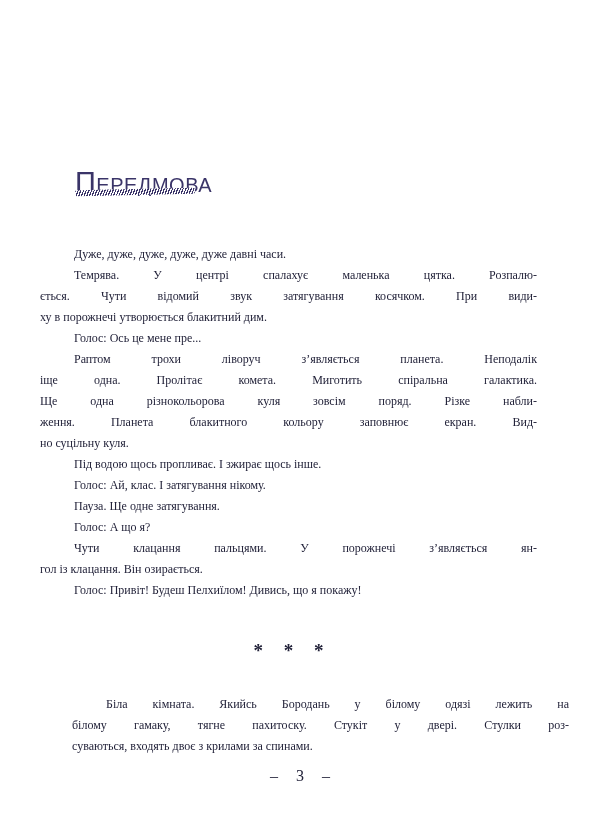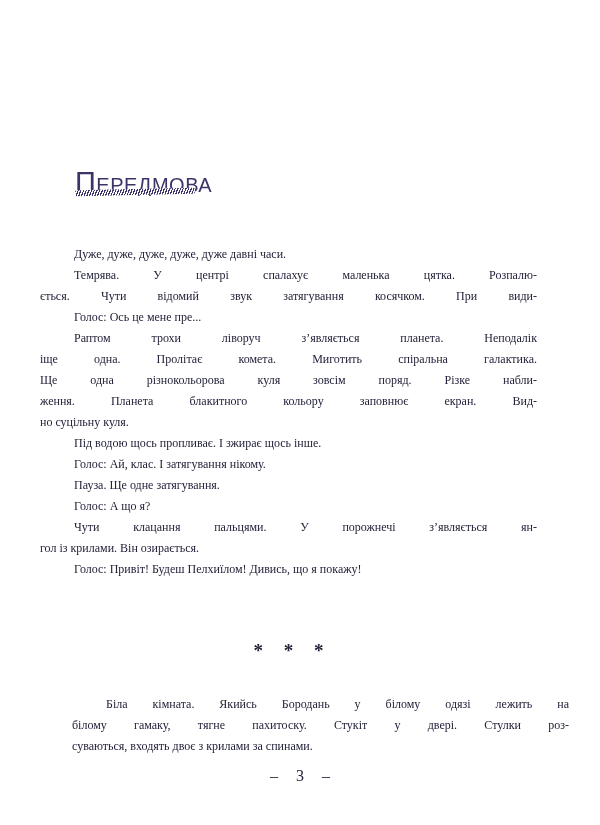--- a/index.html
+++ b/index.html
@@ -90,32 +90,33 @@
 <div class="page">
 
   <h1 class="chapter-title">Передмова</h1>
 
   <div class="title-underline"></div>
 
   <div class="text-block text-block-1">
       <div class="line ind">Дуже, дуже, дуже, дуже, дуже давні часи.</div>
       <div class="line j ind">Темрява. У центрі спалахує маленька цятка. Розпалю-</div>
       <div class="line j">ється. Чути відомий звук затягування косячком. При види-</div>
+      <div class="line">ху в порожнечі утворюється блакитний дим.</div>
       <div class="line ind">Голос: Ось це мене пре...</div>
       <div class="line j ind">Раптом трохи ліворуч з’являється планета. Неподалік</div>
       <div class="line j">іще одна. Пролітає комета. Миготить спіральна галактика.</div>
       <div class="line j">Ще одна різнокольорова куля зовсім поряд. Різке набли-</div>
       <div class="line j">ження. Планета блакитного кольору заповнює екран. Вид-</div>
       <div class="line">но суцільну куля.</div>
       <div class="line ind">Під водою щось пропливає. І зжирає щось інше.</div>
       <div class="line ind">Голос: Ай, клас. І затягування нікому.</div>
       <div class="line ind">Пауза. Ще одне затягування.</div>
       <div class="line ind">Голос: А що я?</div>
       <div class="line j ind">Чути клацання пальцями. У порожнечі з’являється ян-</div>
-      <div class="line">гол із крилами. Він озирається.</div>
+      <div class="line">гол із клацання. Він озирається.</div>
       <div class="line ind">Голос: Привіт! Будеш Пелхиїлом! Дивись, що я покажу!</div>
     </div>
 
   <div class="scene-separator">* * *</div>
 
   <div class="text-block text-block-2">
       <div class="line j ind">Біла кімната. Якийсь Бородань у білому одязі лежить на</div>
       <div class="line j">білому гамаку, тягне пахитоску. Стукіт у двері. Стулки роз-</div>
       <div class="line">суваються, входять двоє з крилами за спинами.</div>
     </div>

